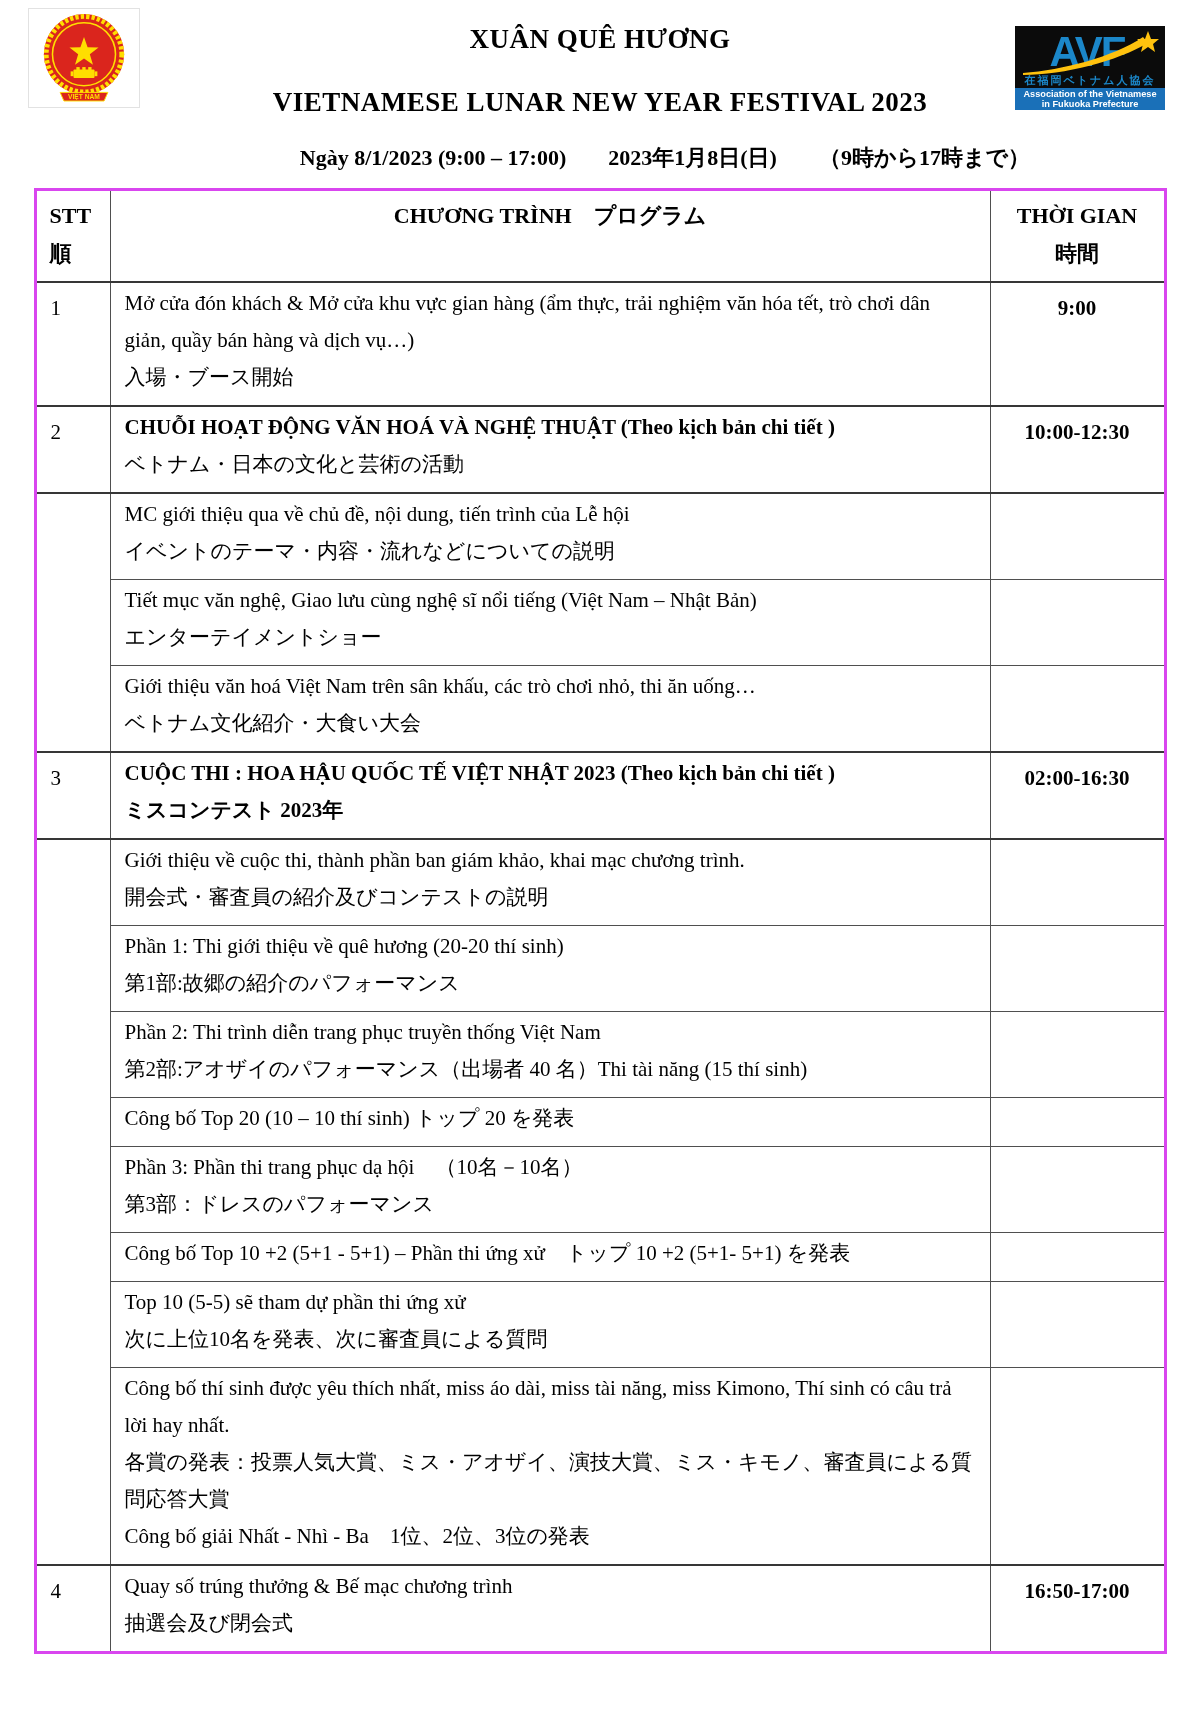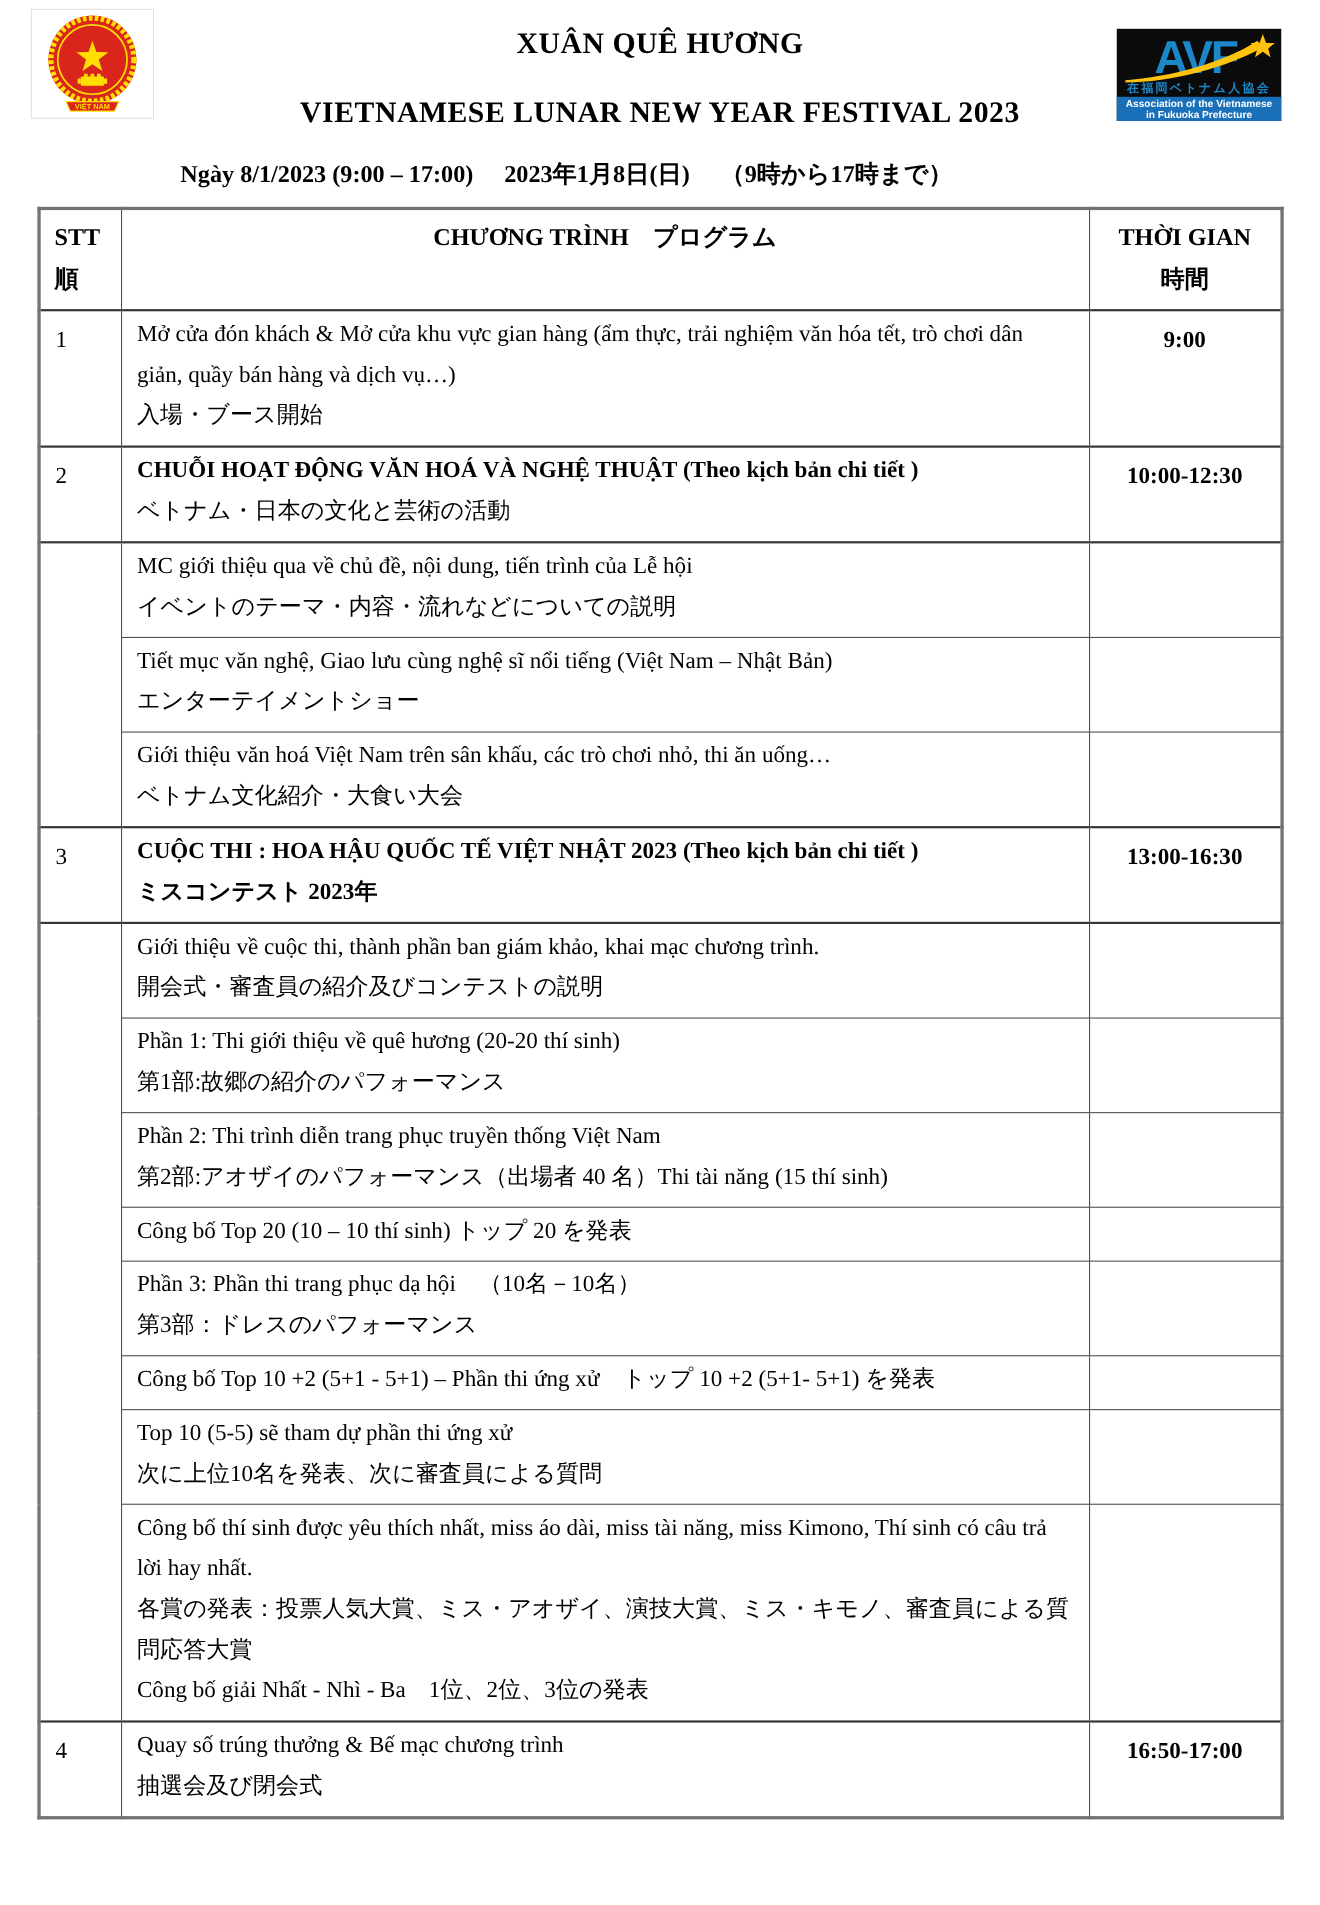--- a/index.html
+++ b/index.html
@@ -9,35 +9,35 @@
     font-family:"Liberation Serif","DejaVu Serif",serif;
   }
   .page { position:relative; width:1200px; min-height:1732px; }
 
   
   .page-header { position:relative; padding-top:24px; height:188px; }
   .titles { text-align:center; }
   .title-main  { font-size:27px; font-weight:bold; letter-spacing:.5px; }
   .title-sub   { font-size:27px; font-weight:bold; margin-top:32px; letter-spacing:.5px; }
   .date-line {
-    display:flex; justify-content:center; align-items:baseline; gap:28px;
+    display:flex; justify-content:flex-end; align-items:baseline; gap:42px;
     font-size:22px; font-weight:bold; margin-top:25px; margin-right:170px;
   }
 
   .logo-left {
     position:absolute; left:28px; top:8px; width:112px; height:100px;
     display:flex; align-items:center; justify-content:center;
     background:#fff; border:1px solid #e2e2e2;
   }
   .logo-right { position:absolute; left:1015px; top:26px; width:162px; height:84px; }
 
   
   table.program {
     width:1130px; margin:0 auto; border-collapse:collapse;
-    border:3px solid #737373; table-layout:fixed;
+    border:3px solid #d946ef; table-layout:fixed;
   }
   col.c-stt  { width:75px; }
   col.c-prog { width:880px; }
   col.c-time { width:175px; }
 
   th, td { border:1px solid #4f4f4f; vertical-align:top; }
   tr.major > td { border-top:2px solid #363636; }
   thead th { border-bottom:2px solid #363636; }
 
   th { font-size:22px; font-weight:bold; padding:6px 0 8px; }
@@ -168,21 +168,21 @@
         </td>
         <td class="time"></td>
       </tr>
 
       <tr class="major">
         <td class="stt">3</td>
         <td class="prog">
           <div class="ln b">CUỘC THI : HOA HẬU QUỐC TẾ VIỆT NHẬT 2023 (Theo kịch bản chi tiết )</div>
           <div class="ln b">ミスコンテスト 2023年</div>
         </td>
-        <td class="time">13:00-16:30</td>
+        <td class="time">02:00-16:30</td>
       </tr>
 
       <tr class="major">
         <td class="stt" rowspan="8"></td>
         <td class="prog">
           <div class="ln">Giới thiệu về cuộc thi, thành phần ban giám khảo, khai mạc chương trình.</div>
           <div class="ln">開会式・審査員の紹介及びコンテストの説明</div>
         </td>
         <td class="time"></td>
       </tr>

